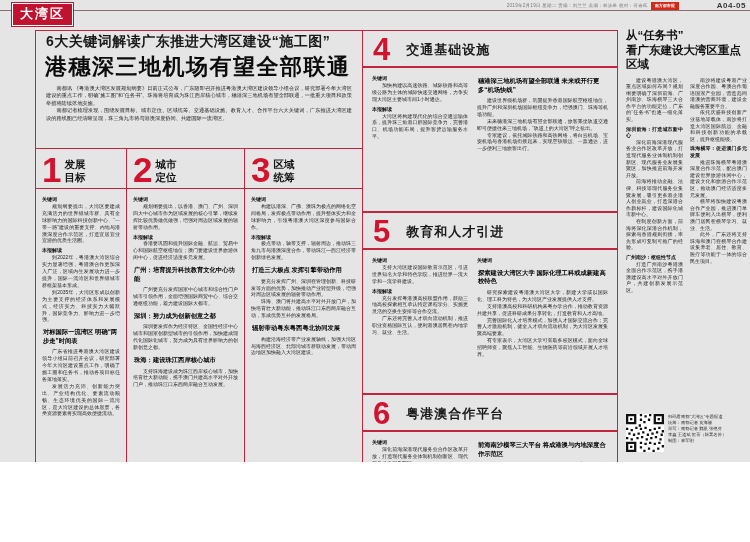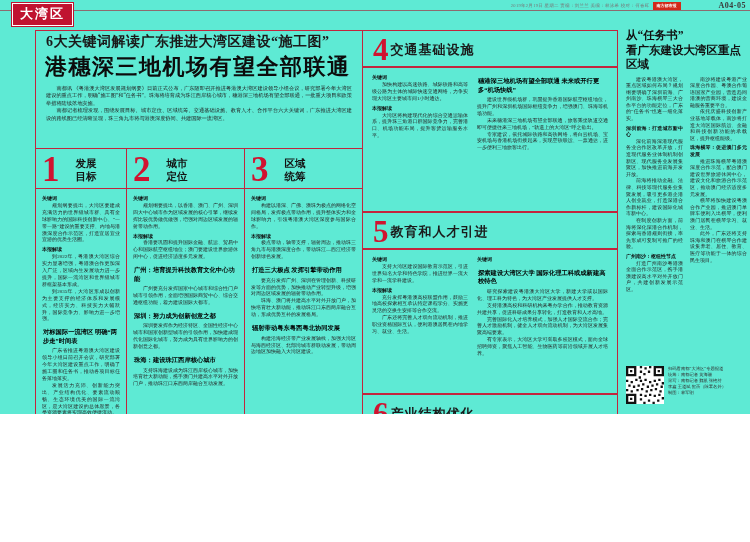--- a/index.html
+++ b/index.html
@@ -1,17 +1,17 @@
 <!DOCTYPE html>
 <html><head>
 <meta charset="utf-8">
 <style>
   html,body{margin:0;padding:0;}
-  .page{position:relative;width:750px;height:414px;background:#5eead4;overflow:hidden;
-        font-family:Liberation Serif, serif;color:#222;}
+  .page{position:relative;width:750px;height:462px;background:#e5e5e5;overflow:hidden;
+        font-family:Liberation Sans, sans-serif;color:#222;}
   
   .mast-line{position:absolute;top:10px;left:0;width:100%;height:1px;background:#8d6b6f;}
   .section-banner{position:absolute;left:12px;top:3px;background:#c01330;color:#fff;
         font-size:13px;font-weight:800;letter-spacing:2px;padding:1px 7px 2px;
         border:1px solid #fff;box-shadow:0 0 0 1px #c01330;}
   .mast-right{position:absolute;right:4px;top:1px;display:flex;align-items:center;gap:3px;}
   .dateline{font-size:4.5px;color:#777;letter-spacing:.3px;}
   .mini-logo{background:#d12a1a;color:#fff;font-size:4px;padding:1.5px 4px;font-weight:700;}
   .pagenum{font-size:8px;font-weight:800;color:#3a3a3a;letter-spacing:.5px;margin-left:35px;}
   
@@ -28,40 +28,40 @@
   .cols{position:absolute;top:117px;left:0;right:0;bottom:0;display:flex;
         border-top:1.5px solid #c2253e;}
   .col{box-sizing:border-box;overflow:hidden;display:flex;flex-direction:column;}
   .col+.col{border-left:1.5px solid #c2253e;}
   .col-1{width:90px;flex:none;}
   .col-2{width:118px;flex:none;}
   .col-3{flex:1;}
   .col-head{display:flex;align-items:flex-start;padding:5px 6px 0;height:40px;
         box-sizing:border-box;border-bottom:1.5px solid #c2253e;flex:none;}
   .num{font-size:35px;font-weight:900;color:#d11330;line-height:32px;}
-  .col-title{margin-left:16px;font-size:10.5px;font-weight:800;line-height:12.5px;
+  .col-title{margin-left:3px;font-size:10.5px;font-weight:800;line-height:12.5px;
         color:#141414;padding-top:4px;}
   .col-body{flex:1;overflow:hidden;padding:4px 6px;font-size:5px;line-height:6.9px;
         color:#262626;text-align:justify;word-break:break-all;}
   .blk-p{text-indent:2em;}
   .blk-h{font-weight:bold;color:#0f0f0f;margin-top:3px;}
   .blk-H{font-weight:bold;font-size:6.3px;line-height:8.5px;margin:5px 1px 3px;
         color:#000;text-align:left;}
   
   .right-region{position:absolute;left:327px;right:0;top:0;bottom:0;display:flex;
         flex-direction:column;}
   .rsec{box-sizing:border-box;overflow:hidden;display:flex;flex-direction:column;}
   .rsec+.rsec{border-top:2px solid #c2253e;}
   .rsec-4{height:180px;flex:none;}
   .rsec-5{height:182px;flex:none;}
   .rsec-6{flex:1;}
   .rsec-head{display:flex;align-items:center;padding:2px 10px 0;height:37px;
         box-sizing:border-box;border-bottom:2px solid #c2253e;flex:none;}
   .rsec-head .num{font-size:31px;line-height:29px;}
-  .rtitle{margin-left:2px;font-size:13px;font-weight:800;letter-spacing:1px;color:#1b1b1b;}
+  .rtitle{margin-left:16px;font-size:13px;font-weight:800;letter-spacing:1px;color:#1b1b1b;}
   .rsec-body{flex:1;overflow:hidden;display:flex;padding:4px 9px;gap:9px;font-size:5px;
         line-height:6.9px;text-align:justify;color:#262626;word-break:break-all;}
   .rcol-a{width:96px;flex:none;overflow:hidden;}
   .rcol-b{flex:1;overflow:hidden;}
   
   .side-col{position:absolute;left:626px;top:28px;width:121px;bottom:4px;display:flex;
         flex-direction:column;}
   .side-title{font-size:11.5px;font-weight:800;line-height:14.5px;color:#101010;flex:none;}
   .side-cols{flex:1;overflow:hidden;display:flex;gap:7px;margin-top:5px;font-size:5px;
         line-height:6.6px;text-align:justify;color:#262626;word-break:break-all;}
@@ -201,21 +201,21 @@
               <div class="blk-p">研究探索建设粤港澳大湾区大学，新建大学或以国际化、理工科为特色，为大湾区产业发展提供人才支撑。</div>
               <div class="blk-p">支持港澳高校和科研机构来粤办学合作，推动教育资源共建共享，促进科研成果分享转化，打造教育和人才高地。</div>
               <div class="blk-p">完善国际化人才培养模式，加强人才国际交流合作；完善人才激励机制，健全人才双向流动机制，为大湾区发展集聚高端要素。</div>
               <div class="blk-p">有专家表示，大湾区大学可采取多校区模式，面向全球招聘师资，聚焦人工智能、生物医药等前沿领域开展人才培养。</div>
             </div>
         </div>
       </div>
       <div class="rsec rsec-6">
         <div class="rsec-head">
           <span class="num">6</span>
-          <span class="rtitle">产业结构优化</span>
+          <span class="rtitle">粤港澳合作平台</span>
         </div>
         <div class="rsec-body">
           <div class="rcol-a">
               <div class="blk-h">关键词</div>
               <div class="blk-p">深化前海深港现代服务业合作区改革开放，打造现代服务业体制机制创新区、现代服务业发展集聚区。</div>
               <div class="blk-h">本报解读</div>
               <div class="blk-p">三大平台将发挥试验示范作用，拓展港澳发展空间，推动公共服务合作共享，引领带动粤港澳全面合作。</div>
             </div>
           <div class="rcol-b">
               <div class="blk-H">前海南沙横琴三大平台 将成港澳与内地深度合作示范区</div>

